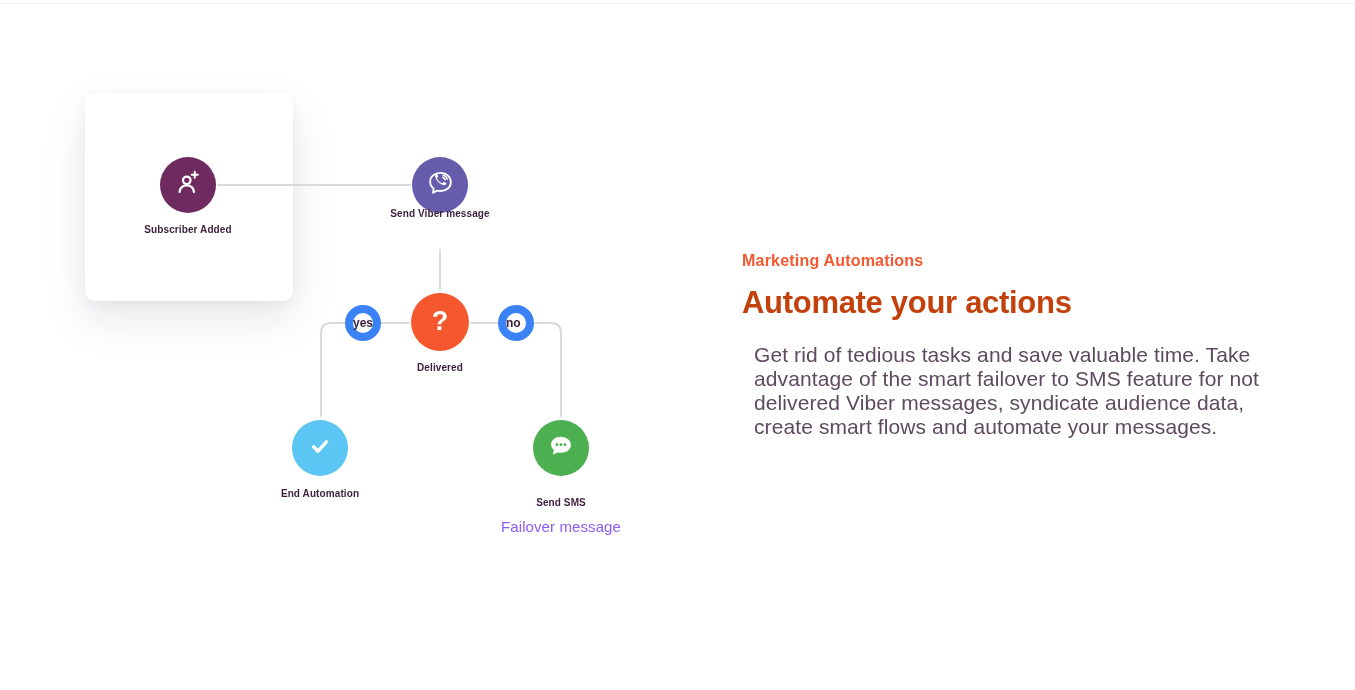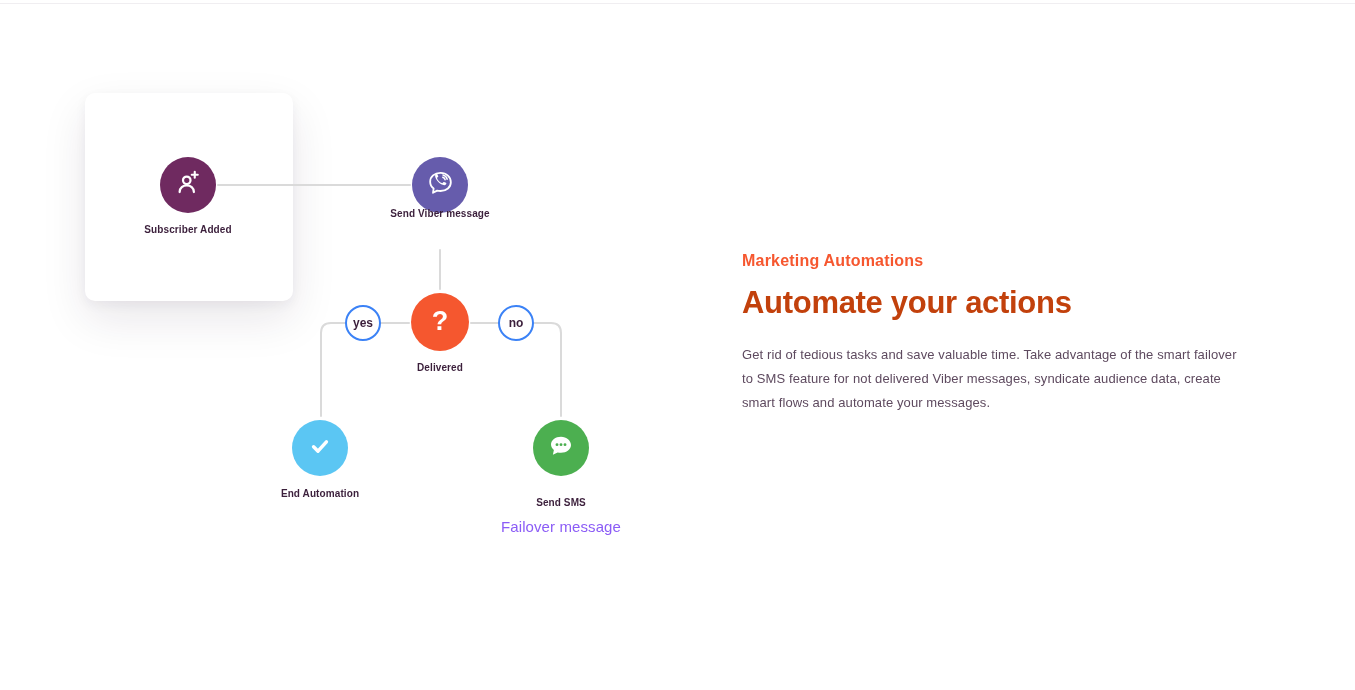--- a/index.html
+++ b/index.html
@@ -30,22 +30,22 @@
   .node.viber{left:412px;top:157px;background:#665CAC;}
   .node.delivered{left:411px;top:293px;width:58px;height:58px;background:#F5572F;}
   .node.end{left:292px;top:420px;background:#5BC6F3;}
   .node.sms{left:533px;top:420px;background:#4CAF50;}
   .qmark{
     color:#fff;font-size:27px;font-weight:700;line-height:1;
     transform:translateY(-1px);
   }
   .branch{
     position:absolute;width:36px;height:36px;border-radius:50%;
-    background:#fff;border:2px solid #3b82f6;box-sizing:border-box;
-    display:flex;align-items:center;justify-content:center;
+    background:#fff;border:8px solid #3b82f6;box-sizing:border-box;
+    display:flex;align-items:center;
     font-size:12px;font-weight:700;color:#3B1F3B;
   }
   .branch.yes{left:345px;top:305px;}
   .branch.no{left:498px;top:305px;}
   .flabel{
     position:absolute;transform:translateX(-50%);
     white-space:nowrap;font-size:10px;font-weight:700;color:#3B1F3B;
     letter-spacing:.1px;
   }
   .flabel.sub{font-weight:400;font-size:15px;color:#8b5cf6;}
@@ -60,21 +60,21 @@
   .eyebrow{
     color:#F6572F;font-size:16px;font-weight:700;letter-spacing:.2px;
     margin:8px 0 14px 0;
   }
   .headline{
     margin:0 0 21px 0;color:#c2410c;
     font-size:31px;font-weight:700;line-height:38px;letter-spacing:-.3px;
   }
   .headline span{display:block;}
   .body-copy{
-    margin:0;color:#5E4A5F;font-size:13px;line-height:24px;
+    margin:12px;color:#5E4A5F;font-size:21px;line-height:24px;
     width:505px;letter-spacing:.1px;
   }
 </style>
 </head>
 <body>
 
 <div class="stage">
   <div class="top-hairline"></div>
 
   <div class="flow">

